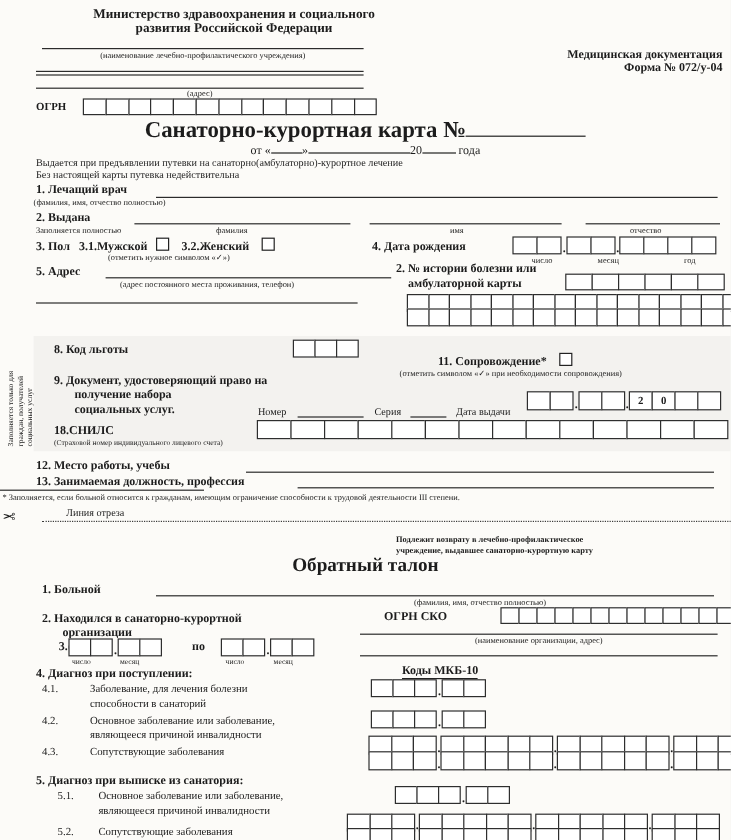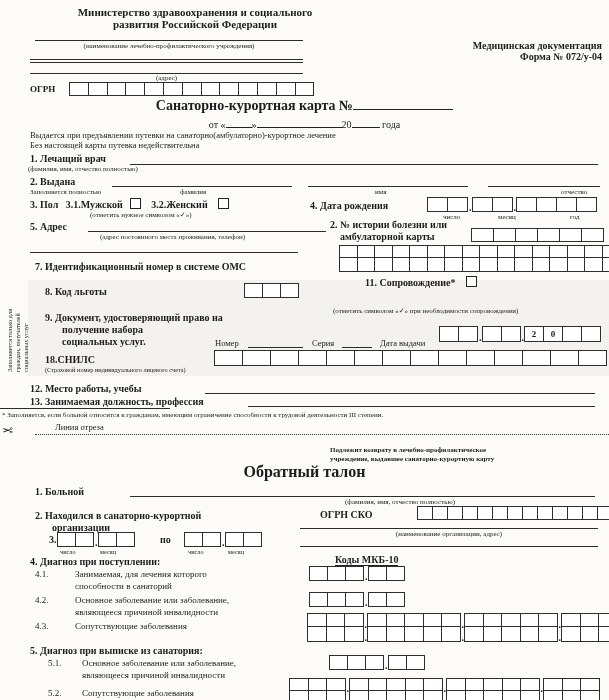--- a/index.html
+++ b/index.html
@@ -1,20 +1,20 @@
 <!DOCTYPE html>
 <html><head>
 <meta charset="utf-8">
 <style>
   html,body{margin:0;padding:0;}
   body{font-family:"Liberation Serif","DejaVu Serif",serif;color:#1c1c1c;background:#e8e8e6;}
   #page{position:relative;width:609px;height:700px;background:#fcfbf8;overflow:hidden;}
   .abs{position:absolute;}
   .b{font-weight:bold;}
-  .t17{font-size:14px;}
+  .t17{font-size:19px;}
   .t16{font-size:16px;}
   .t11{font-size:11px;}
   .t10{font-size:10px;}
   .t9{font-size:9px;}
   .t8{font-size:8.5px;}
   .cap{font-size:7px;}
   .cap6{font-size:6.3px;}
   .ctr{text-align:center;}
   .rt{text-align:right;}
   .line{border-bottom:1px solid #2b2b2b;height:0;position:absolute;}
@@ -81,21 +81,21 @@
   <div class="line" style="left:130px;top:164px;width:468px;"></div>
   <div class="abs cap" style="left:28px;top:165px;">(фамилия, имя, отчество полностью)</div>
 
   <div class="abs t10 b" style="left:30px;top:176px;">2. Выдана</div>
   <div class="line" style="left:112px;top:186px;width:180px;"></div>
   <div class="line" style="left:308px;top:186px;width:160px;"></div>
   <div class="line" style="left:488px;top:186px;width:112px;"></div>
   <div class="abs cap" style="left:30px;top:188px;">Заполняется полностью</div>
   <div class="abs cap" style="left:180px;top:188px;">фамилия</div>
   <div class="abs cap" style="left:375px;top:188px;">имя</div>
-  <div class="abs cap" style="left:525px;top:188px;margin-left:36px;">отчество</div>
+  <div class="abs cap" style="left:525px;top:188px;">отчество</div>
 
   <div class="abs t10 b" style="left:30px;top:198px;">
     <span>3. Пол</span>&nbsp;&nbsp;
     <span>3.1.Мужской</span>&nbsp;&nbsp;
     <span class="chk"></span>&nbsp;&nbsp;&nbsp;
     <span>3.2.Женский</span>&nbsp;&nbsp;&nbsp;
     <span class="chk"></span>
   </div>
   <div class="abs cap" style="left:90px;top:211px;">(отметить нужное символом «✓»)</div>
 
@@ -161,36 +161,35 @@
       <span class="cell"></span>
       <span class="cell"></span>
       <span class="cell"></span>
       <span class="cell"></span>
       <span class="cell"></span>
       <span class="cell"></span>
       <span class="cell"></span>
       <span class="cell"></span>
       <span class="cell"></span>
     </div>
-  <div class="abs t10 b" style="left:35px;top:261px;">7. Идентификационный номер в системе ОМС</div>
 
   <div class="abs grayband" style="left:28px;top:280px;width:581px;height:96px;"></div>
 
   <div class="abs cap6 vtext" style="left:6px;top:372px;">Заполняется только для</div>
   <div class="abs cap6 vtext" style="left:14px;top:372px;">граждан, получателей</div>
   <div class="abs cap6 vtext" style="left:22px;top:372px;">социальных услуг</div>
 
   <div class="abs t10 b" style="left:45px;top:286px;">8. Код льготы</div>
   <div class="abs cells" style="left:245px;top:283px;--cw:17px;--ch:13px;">
       <span class="cell"></span>
       <span class="cell"></span>
       <span class="cell"></span>
     </div>
 
-  <div class="abs t10 b" style="left:365px;top:276px;">
+  <div class="abs t10 b" style="left:365px;top:294px;">
     <span>11. Сопровождение*</span>&nbsp;&nbsp;&nbsp;
     <span class="chk"></span>
   </div>
   <div class="abs cap" style="left:333px;top:307px;">(отметить символом «✓» при необходимости сопровождения)</div>
 
   <div class="abs t10 b" style="left:45px;top:312px;">9. Документ, удостоверяющий  право на</div>
   <div class="abs t10 b" style="left:62px;top:324px;">получение набора</div>
   <div class="abs t10 b" style="left:62px;top:336px;">социальных услуг.</div>
   <div class="abs t8" style="left:215px;top:338px;">Номер</div>
   <div class="line" style="left:248px;top:347px;width:55px;"></div>
@@ -291,21 +290,21 @@
     </div>
   <div class="abs cap6" style="left:60px;top:548px;">число</div>
   <div class="abs cap6" style="left:100px;top:548px;">месяц</div>
   <div class="abs cap6" style="left:188px;top:548px;">число</div>
   <div class="abs cap6" style="left:228px;top:548px;">месяц</div>
 
   <div class="abs t10 b" style="left:30px;top:556px;">4. Диагноз при поступлении:</div>
   <div class="abs t10 b" style="left:335px;top:554px;border-bottom:1px solid #222;">Коды МКБ-10</div>
 
   <div class="abs t9" style="left:35px;top:569px;">4.1.</div>
-  <div class="abs t9" style="left:75px;top:569px;">Занимаемая, для лечения которого</div>
+  <div class="abs t9" style="left:75px;top:569px;">Заболевание, для лечения болезни</div>
   <div class="abs t9" style="left:75px;top:581px;">способности в санаторий</div>
   <div class="abs cells" style="left:310px;top:566px;--cw:17px;--ch:13px;">
       <span class="cell"></span>
       <span class="cell"></span>
       <span class="cell"></span>
       <span class="dotsep">.</span>
       <span class="cell"></span>
       <span class="cell"></span>
     </div>
 

